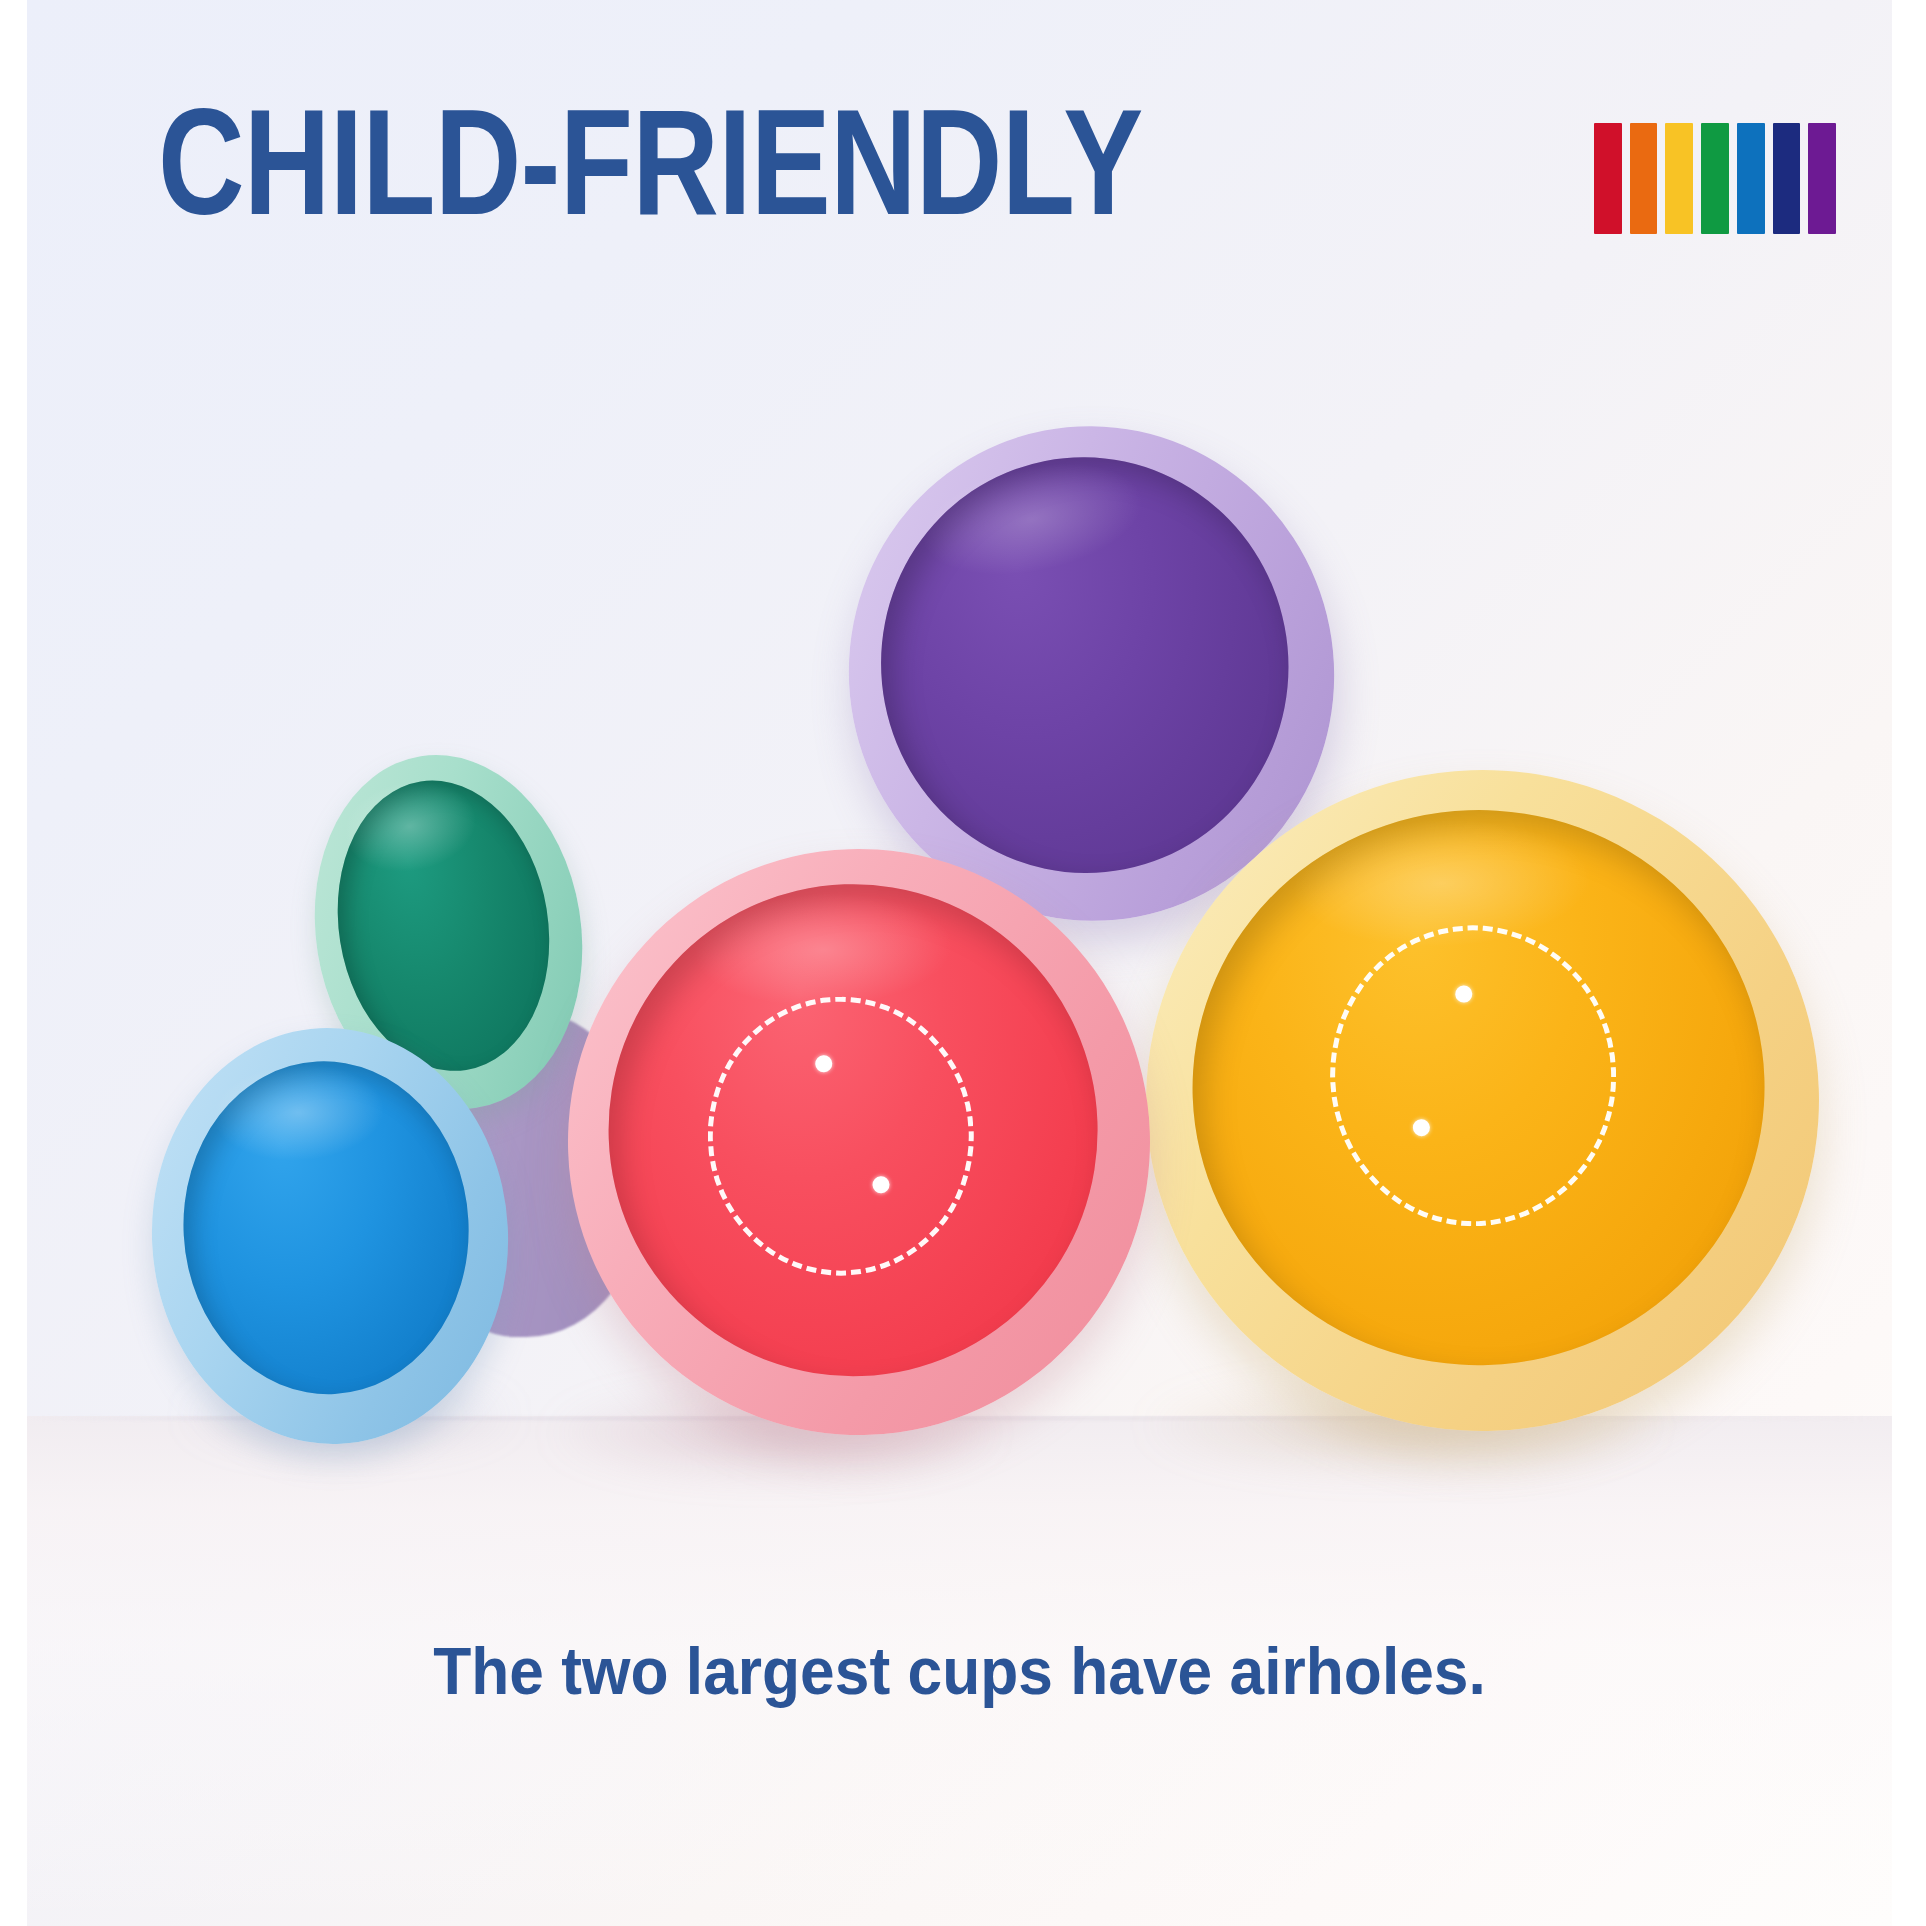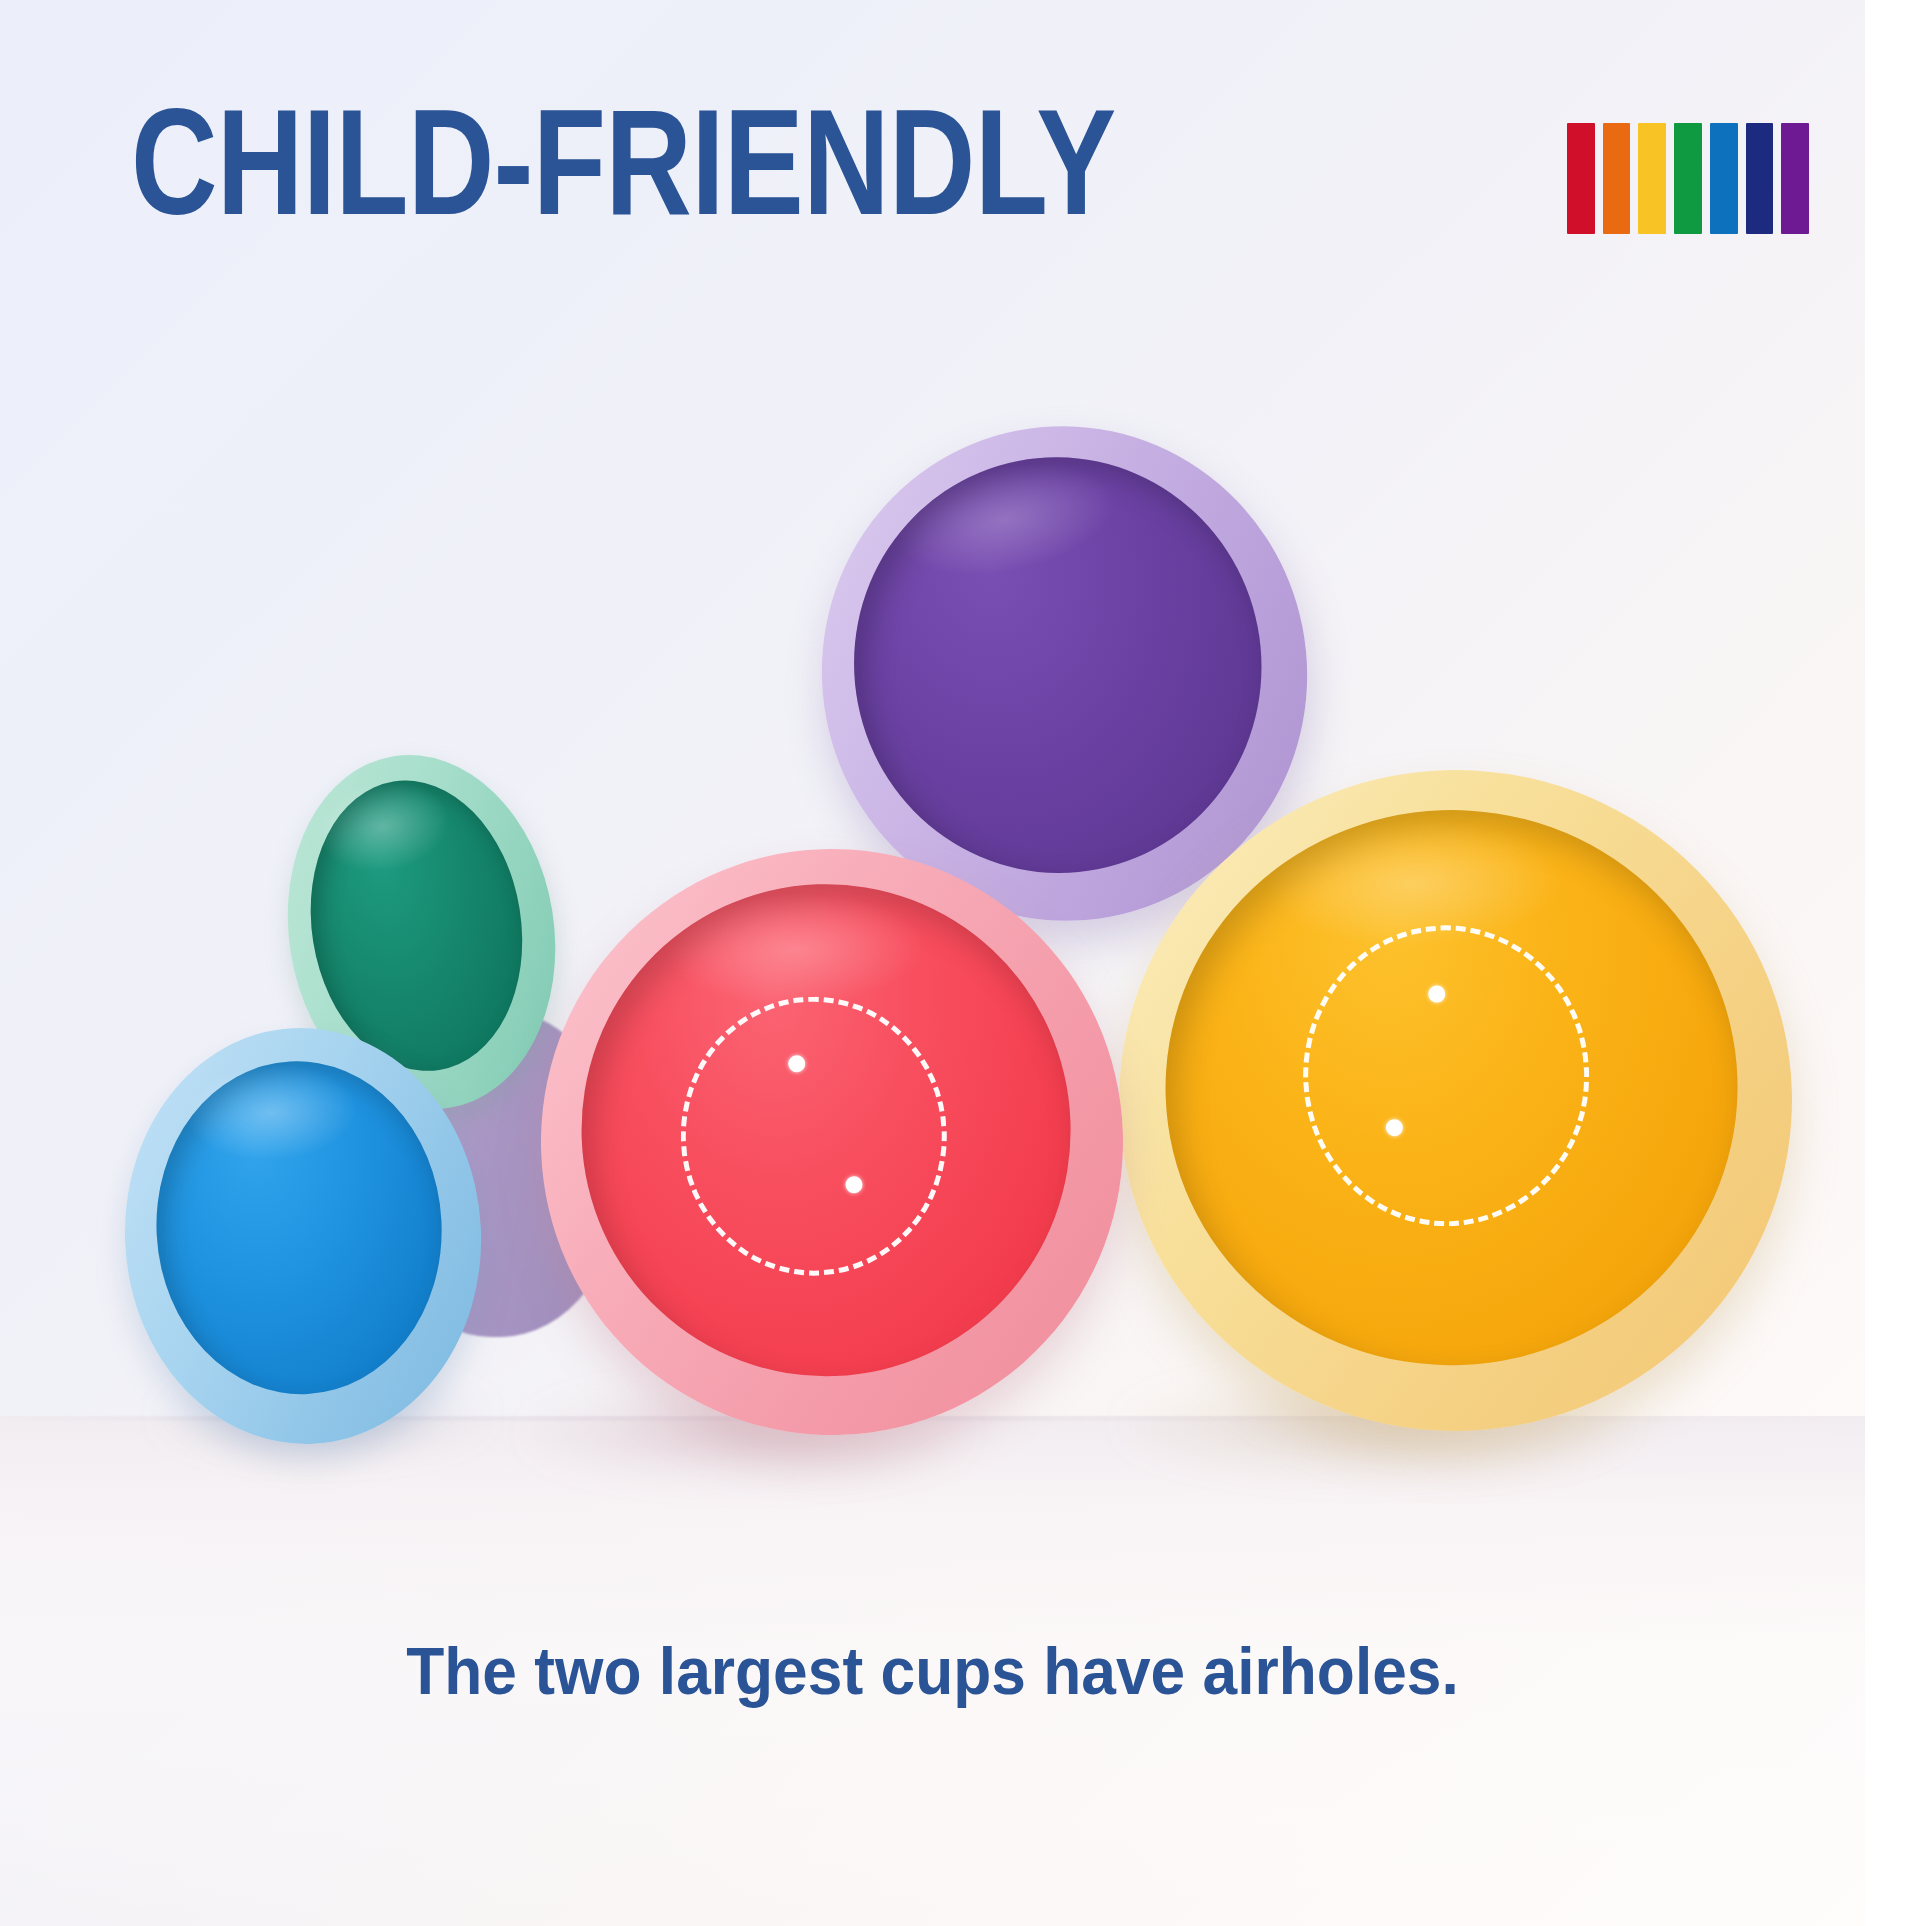--- a/index.html
+++ b/index.html
@@ -19,20 +19,21 @@
     height: 1927px;
     background:
       linear-gradient(135deg,
         #eceffa 0%,
         #eef0f9 22%,
         #f3f2f7 48%,
         #faf6f5 68%,
         #fdf9f8 84%,
         #fefdfc 100%);
     overflow: hidden;
+    margin-left: 27px;
   }
 
   
   .surface {
     position: absolute;
     left: 0;
     right: 0;
     top: 1416px;
     height: 511px;
     background:

